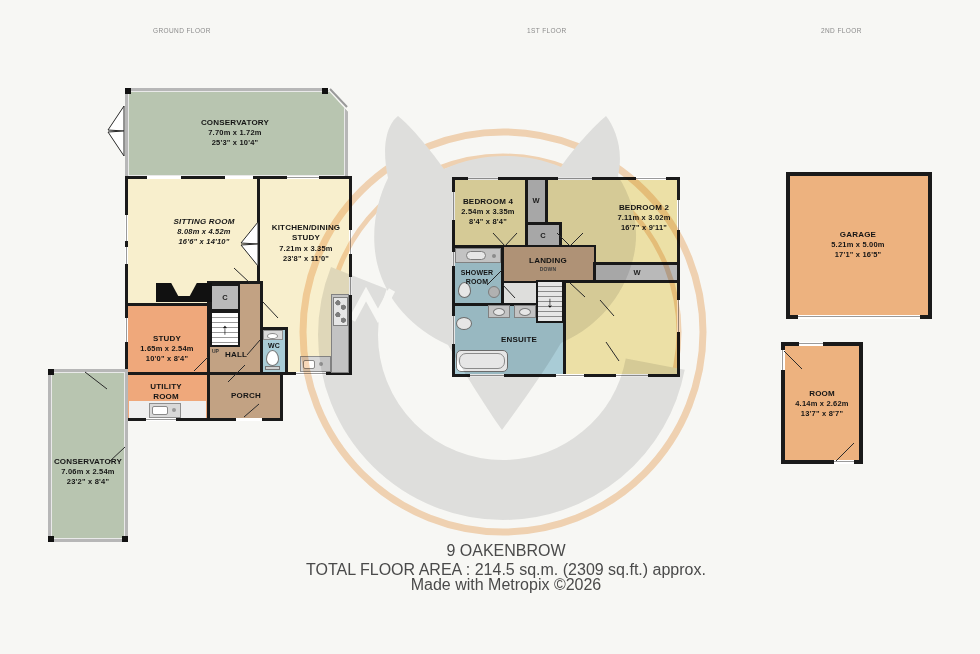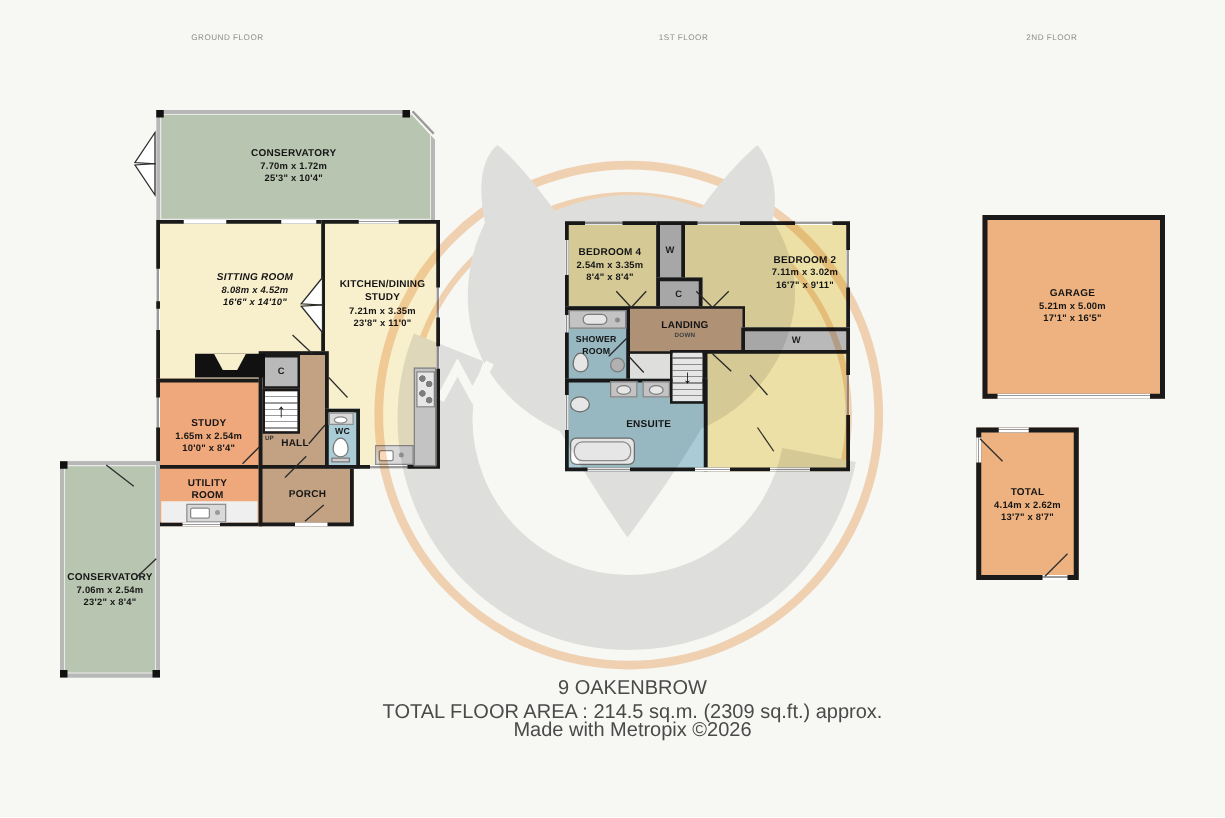--- a/index.html
+++ b/index.html
@@ -237,21 +237,21 @@
     <div class="gapH tall" style="left:799px;top:342px;width:24px;"></div>
     <div class="gapV" style="left:781px;top:350px;height:20px;"></div>
     <div class="gapH tall" style="left:834px;top:460px;width:20px;"></div>
 
     <div class="rlabel" style="left:858px;top:245px;width:100px;">
       <div>GARAGE</div>
       <div class="rdim">5.21m  x 5.00m</div>
       <div class="rdim">17'1"  x 16'5"</div>
     </div>
     <div class="rlabel" style="left:822px;top:404px;width:78px;">
-      <div>TOTAL</div>
+      <div>ROOM</div>
       <div class="rdim">4.14m  x 2.62m</div>
       <div class="rdim">13'7"  x 8'7"</div>
     </div>
   </div>
 
   <svg class="overlay-svg" viewBox="0 0 980 654">
     <g stroke="#2a2a2a" stroke-width="1" fill="#ffffff">
       <polygon points="124,106 108,130 124,131"></polygon>
       <polygon points="124,156 108,132 124,131"></polygon>
       <polygon points="258,222 241,243 258,244"></polygon>

